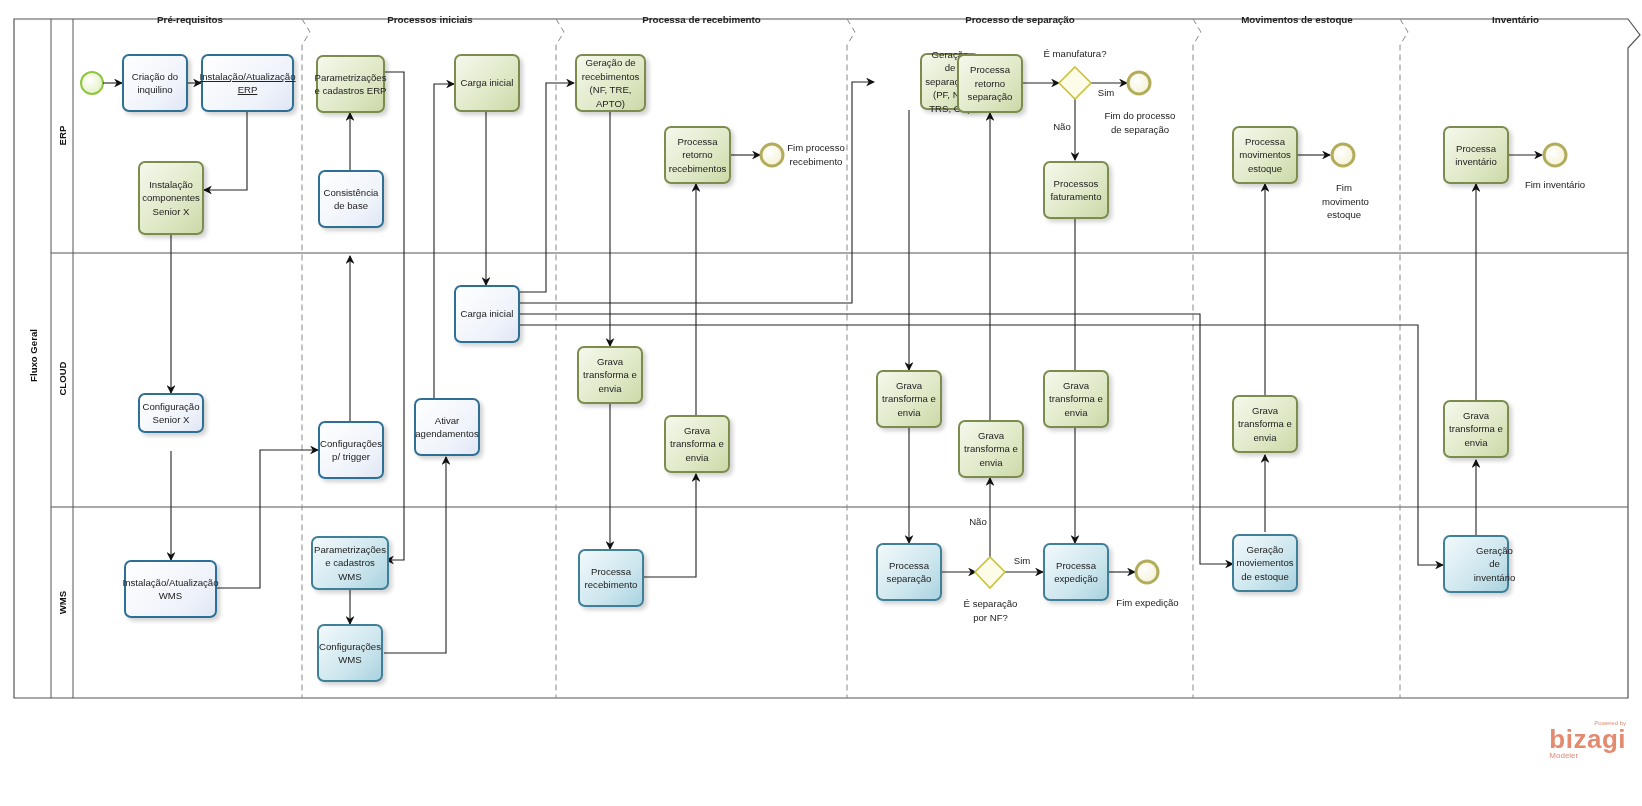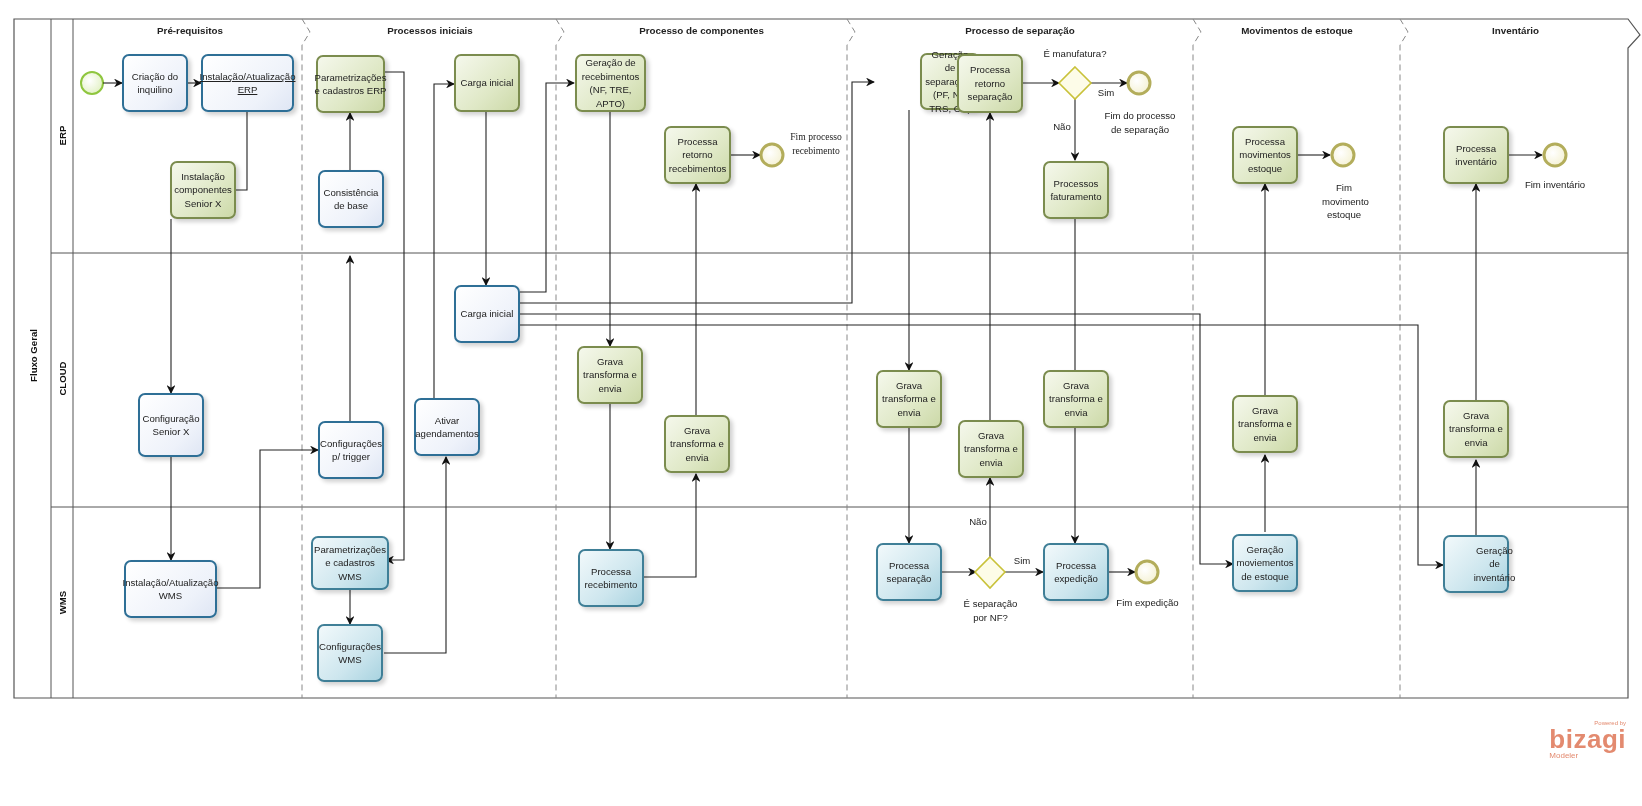--- a/index.html
+++ b/index.html
@@ -7,21 +7,21 @@
   #canvas { position:absolute; left:0; top:0; width:1642px; height:806px; }
   .pool-outline { fill:none; stroke:#555; stroke-width:1.2; }
   .lane-line { stroke:#555; stroke-width:1; }
   .phase-sep { stroke:#888; stroke-width:1; stroke-dasharray:6 4; fill:none; }
   .flow { fill:none; stroke:#222; stroke-width:1.1; }
   .task { position:absolute; box-sizing:border-box; border-radius:7px; display:flex; align-items:center; justify-content:center; text-align:center; font-size:9.6px; line-height:13.5px; color:#222; padding:2px 3px; box-shadow:3px 3px 4px rgba(0,0,0,0.18); }
   .task.green { background:linear-gradient(135deg,#f5f8ec 0%,#dfe8c6 60%,#ccd9a8 100%); border:2px solid #7b8c4e; }
   .task.blue { background:linear-gradient(135deg,#ffffff 0%,#eef2fa 70%,#dfe6f4 100%); border:2px solid #2e6f96; }
   .task.teal { background:linear-gradient(135deg,#f2f9fb 0%,#cde6ee 60%,#a9d3e0 100%); border:2px solid #3f7f97; }
   .lbl { position:absolute; font-size:9.6px; line-height:13.5px; color:#222; text-align:center; }
-  .phase-title { position:absolute; top:25px; font-size:9.8px; font-weight:bold; color:#222; text-align:center; }
+  .phase-title { position:absolute; top:14px; font-size:9.8px; font-weight:bold; color:#222; text-align:center; }
   .vert { position:absolute; transform:rotate(-90deg); transform-origin:center; font-size:9.6px; font-weight:bold; color:#111; white-space:nowrap; text-align:center; }
   .logo { position:absolute; right:88px; bottom:22px; text-align:right; color:#e38a6f; }
   .logo .pw { font-size:6px; line-height:7px; }
   .logo .bz { font-size:26px; font-weight:bold; line-height:24px; letter-spacing:0.5px; }
   .logo .md { font-size:8px; line-height:9px; text-align:left; }
 </style>
 </head>
 <body>
 
 <svg id="canvas" viewBox="0 0 1642 806">
@@ -107,29 +107,29 @@
   </g>
 </svg>
 
 <div class="vert" style="left:3px; top:350px; width:60px;">Fluxo Geral</div>
 <div class="vert" style="left:32px; top:130px; width:60px;">ERP</div>
 <div class="vert" style="left:32px; top:373px; width:60px;">CLOUD</div>
 <div class="vert" style="left:32px; top:597px; width:60px;">WMS</div>
 
 <div class="phase-title" style="left:80px; width:220px;">Pré-requisitos</div>
 <div class="phase-title" style="left:310px; width:240px;">Processos iniciais</div>
-<div class="phase-title" style="left:564px; width:275px;">Processo de componentes</div>
+<div class="phase-title" style="left:564px; width:275px;">Processa de recebimento</div>
 <div class="phase-title" style="left:855px; width:330px;">Processo de separação</div>
 <div class="phase-title" style="left:1201px; width:192px;">Movimentos de estoque</div>
 <div class="phase-title" style="left:1408px; width:215px;">Inventário</div>
 
 <div class="task blue" style="left:122px; top:54px; width:66px; height:58px;">Criação do inquilino</div>
 <div class="task blue" style="left:201px; top:54px; width:93px; height:58px;text-decoration:underline;">Instalação/Atualização ERP</div>
-<div class="task green" style="left:138px; top:161px; width:66px; height:58px;margin-left:32px;">Instalação componentes Senior X</div>
-<div class="task blue" style="left:138px; top:393px; width:66px; height:64px;">Configuração Senior X</div>
+<div class="task green" style="left:138px; top:161px; width:66px; height:74px;">Instalação componentes Senior X</div>
+<div class="task blue" style="left:138px; top:393px; width:66px; height:40px;">Configuração Senior X</div>
 <div class="task blue" style="left:124px; top:560px; width:93px; height:58px;">Instalação/Atualização WMS</div>
 
 <div class="task green" style="left:316px; top:55px; width:69px; height:58px;">Parametrizações e cadastros ERP</div>
 <div class="task blue" style="left:318px; top:170px; width:66px; height:58px;">Consistência de base</div>
 <div class="task blue" style="left:318px; top:421px; width:66px; height:58px;">Configurações p/ trigger</div>
 <div class="task teal" style="left:311px; top:536px; width:78px; height:54px;">Parametrizações e cadastros WMS</div>
 <div class="task teal" style="left:317px; top:624px; width:66px; height:58px;">Configurações WMS</div>
 <div class="task green" style="left:454px; top:54px; width:66px; height:58px;">Carga inicial</div>
 <div class="task blue" style="left:454px; top:285px; width:66px; height:58px;">Carga inicial</div>
 <div class="task blue" style="left:414px; top:398px; width:66px; height:58px;">Ativar agendamentos</div>
@@ -157,21 +157,21 @@
 <div class="task green" style="left:1443px; top:400px; width:66px; height:58px;">Grava transforma e envia</div>
 <div class="task teal" style="left:1443px; top:535px; width:66px; height:58px;padding-left:40px;">Geração de inventário</div>
 
 <div class="lbl" style="left:1040px; top:47px; width:70px;">É manufatura?</div>
 <div class="lbl" style="left:1094px; top:86px; width:24px;">Sim</div>
 <div class="lbl" style="left:1050px; top:120px; width:24px;">Não</div>
 <div class="lbl" style="left:963px; top:597px; width:55px;">É separação por NF?</div>
 <div class="lbl" style="left:1010px; top:554px; width:24px;">Sim</div>
 <div class="lbl" style="left:966px; top:515px; width:24px;">Não</div>
 
-<div class="lbl" style="left:786px; top:130px; width:60px;font-family:Liberation Serif, serif;">Fim processo recebimento</div>
+<div class="lbl" style="left:786px; top:141px; width:60px;">Fim processo recebimento</div>
 <div class="lbl" style="left:1100px; top:109px; width:80px;">Fim do processo de separação</div>
 <div class="lbl" style="left:1115px; top:596px; width:65px;">Fim expedição</div>
 <div class="lbl" style="left:1322px; top:181px; width:44px;">Fim movimento estoque</div>
 <div class="lbl" style="left:1520px; top:178px; width:70px;">Fim inventário</div>
 
 <div class="logo" style="right:16px; bottom:46px;">
   <div class="pw">Powered by</div>
   <div class="bz">bizagi</div>
   <div class="md">Modeler</div>
 </div>

